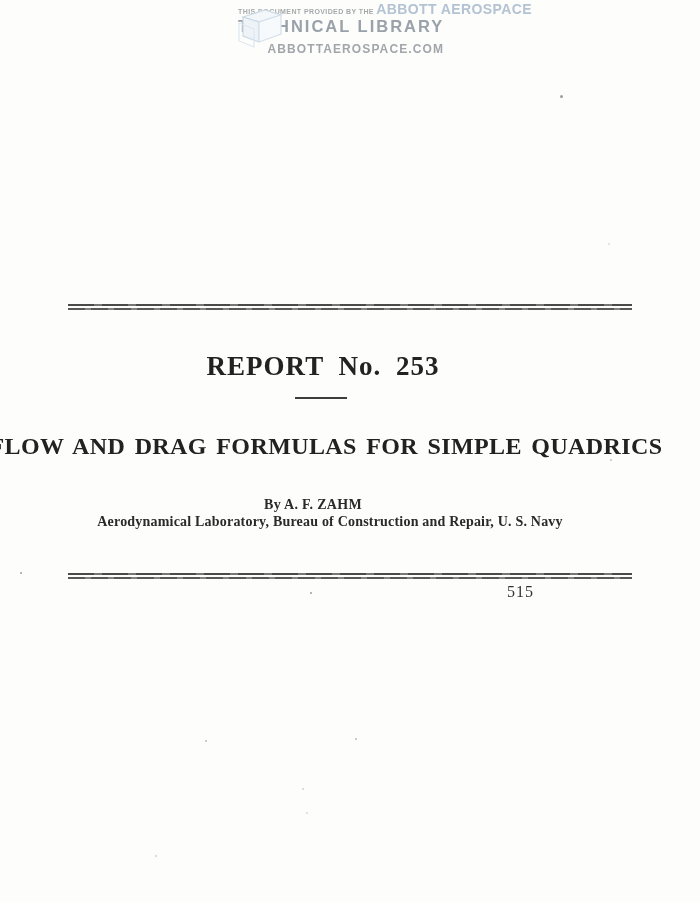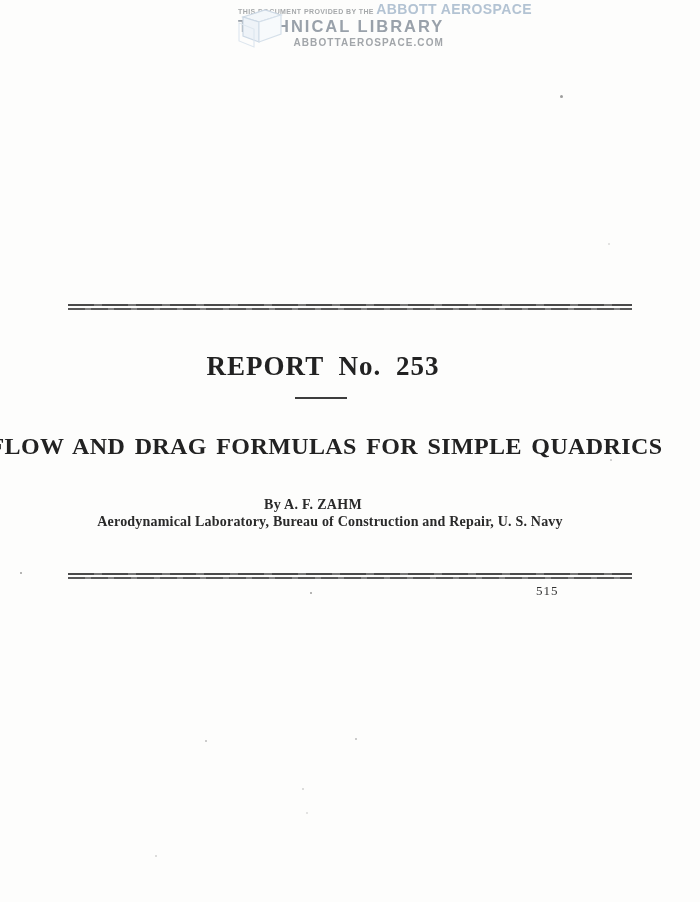--- a/index.html
+++ b/index.html
@@ -15,22 +15,22 @@
 
   
   .stamp{position:absolute;left:238px;top:2px;width:206px;
          font-family:"Liberation Sans", sans-serif;line-height:1;}
   .stamp-logo{position:absolute;left:-4px;top:3px;width:54px;height:46px;}
   .stamp-line1{text-align:right;font-size:7px;letter-spacing:.4px;
                color:#a6a9ab;white-space:nowrap;font-weight:bold;}
   .stamp-line1 .org{font-size:14px;color:#b3c3d3;}
   .stamp-line2{text-align:right;font-size:16.5px;letter-spacing:2px;
                color:#99a1aa;font-weight:bold;margin-top:2px;white-space:nowrap;}
-  .stamp-line3{text-align:right;font-size:10px;letter-spacing:1.1px;
-               color:#a2a6aa;font-weight:bold;margin-top:3px;}
+  .stamp-line3{text-align:right;font-size:12px;letter-spacing:1.1px;
+               color:#a2a6aa;font-weight:bold;margin-top:8px;}
 
   
   .double-rule{position:absolute;left:68px;width:564px;}
   .double-rule .ln1{height:2px;
     background:repeating-linear-gradient(90deg,#4a4a4a 0 26px,#767676 26px 34px);}
   .double-rule .gap{height:2px;}
   .double-rule .ln2{height:1.8px;
     background:repeating-linear-gradient(90deg,#585858 0 17px,#828282 17px 23px);}
 
   
@@ -41,21 +41,21 @@
   .heading-rule{position:absolute;left:295px;top:397px;width:52px;height:1.5px;
                 background:#3d3d3d;}
   .report-title{top:433px;font-size:24px;font-weight:bold;
                 letter-spacing:.4px;word-spacing:3px;color:#222;
                 transform:translateX(-24px);}
   .report-byline{top:497px;font-size:14px;font-weight:bold;color:#2a2a2a;
                  transform:translateX(-37px);letter-spacing:.3px;}
   .report-affiliation{top:514px;font-size:14px;font-weight:bold;color:#2a2a2a;
                  transform:translateX(-20px);letter-spacing:.2px;}
 
-  .page-number{position:absolute;left:536px;top:583px;font-size:13px;
+  .page-number{position:absolute;left:507px;top:583px;font-size:16px;
                color:#333;letter-spacing:1px;}
 
   
   .speck{position:absolute;background:rgba(40,40,40,.45);border-radius:50%;}
   .s1{left:560px;top:95px;width:3px;height:3px;}
   .s2{left:20px;top:572px;width:2px;height:2px;}
   .s3{left:610px;top:459px;width:2px;height:2px;background:rgba(90,90,90,.35);}
   .s4{left:310px;top:592px;width:2px;height:2px;}
   .s5{left:205px;top:740px;width:2px;height:2px;background:rgba(90,90,90,.4);}
   .s6{left:355px;top:738px;width:2px;height:2px;background:rgba(90,90,90,.4);}

